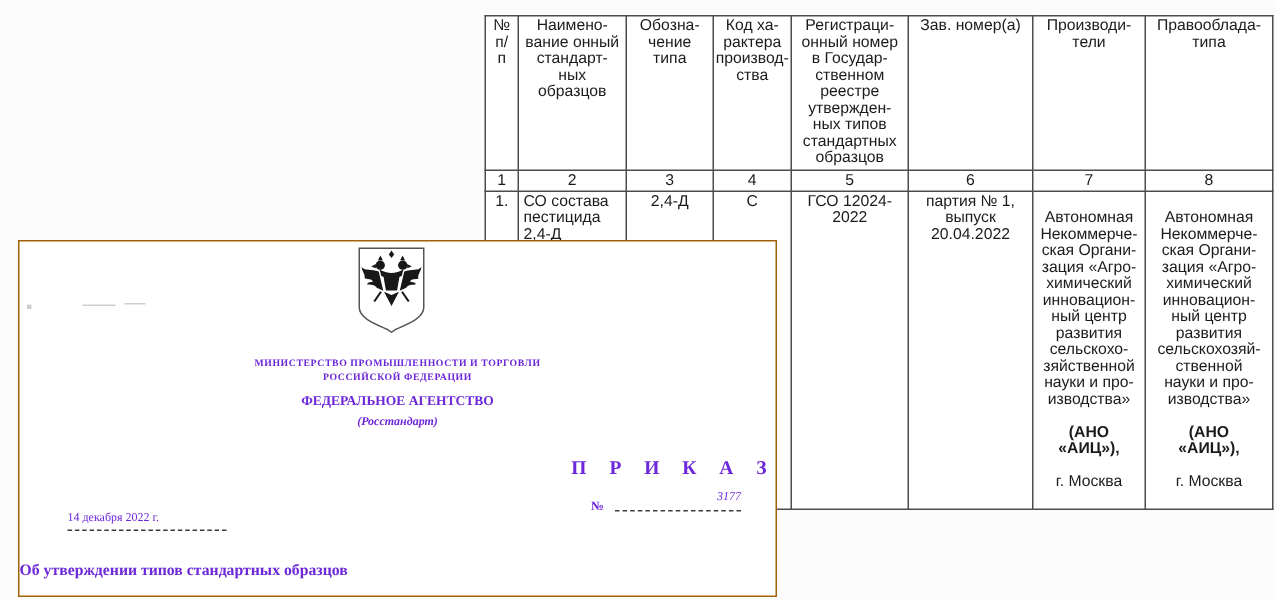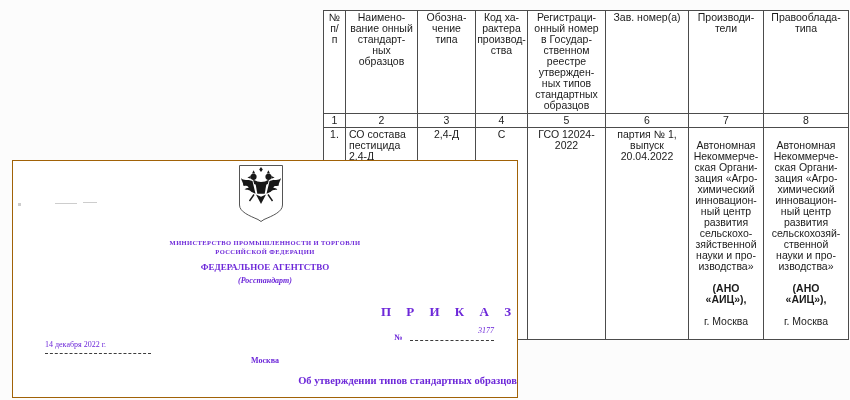--- a/index.html
+++ b/index.html
@@ -52,21 +52,21 @@
   .date-line{
     position:absolute;left:32px;top:167px;width:106px;text-align:left;
     font-size:8px;border-bottom:1px dashed #3c3c3c;padding-bottom:4px;margin-top:12px;
   }
   .num-label{position:absolute;left:381px;top:171px;font-size:8.5px;font-weight:bold;}
   .num-line{
     position:absolute;left:397px;top:165px;width:84px;text-align:right;
     font-size:8px;border-bottom:1px dashed #3c3c3c;padding-bottom:5px;font-style:italic;
   }
   .city{position:absolute;top:195px;left:0;width:100%;text-align:center;font-weight:bold;font-size:8px;}
-  .doc-title{position:absolute;top:214px;left:0;width:100%;text-align:right;font-weight:bold;font-size:10.5px;}
+  .doc-title{position:absolute;top:214px;left:0;width:100%;text-align:left;font-weight:bold;font-size:10.5px;}
   .artifact{position:absolute;background:#cdcdcd;}
   .a1{left:5px;top:42px;width:3px;height:3px;}
   .a2{left:42px;top:42px;width:22px;height:1px;}
   .a3{left:70px;top:41px;width:14px;height:1px;}
 </style>
 </head>
 <body>
 
 <div id="screen">
 
@@ -203,21 +203,20 @@
       <div>ФЕДЕРАЛЬНОЕ АГЕНТСТВО</div>
       <div class="rosstandart">(Росстандарт)</div>
     </div>
 
     <div class="prikaz">П Р И К А З</div>
 
     <div class="date-line">14 декабря 2022 г.</div>
     <span class="num-label">№</span>
     <div class="num-line">3177</div>
 
-    <div class="city">Москва</div>
     <div class="doc-title">Об утверждении типов стандартных образцов</div>
 
     <div class="artifact a1"></div>
     <div class="artifact a2"></div>
     <div class="artifact a3"></div>
   </div>
 
 </div>
 
 </body></html>

